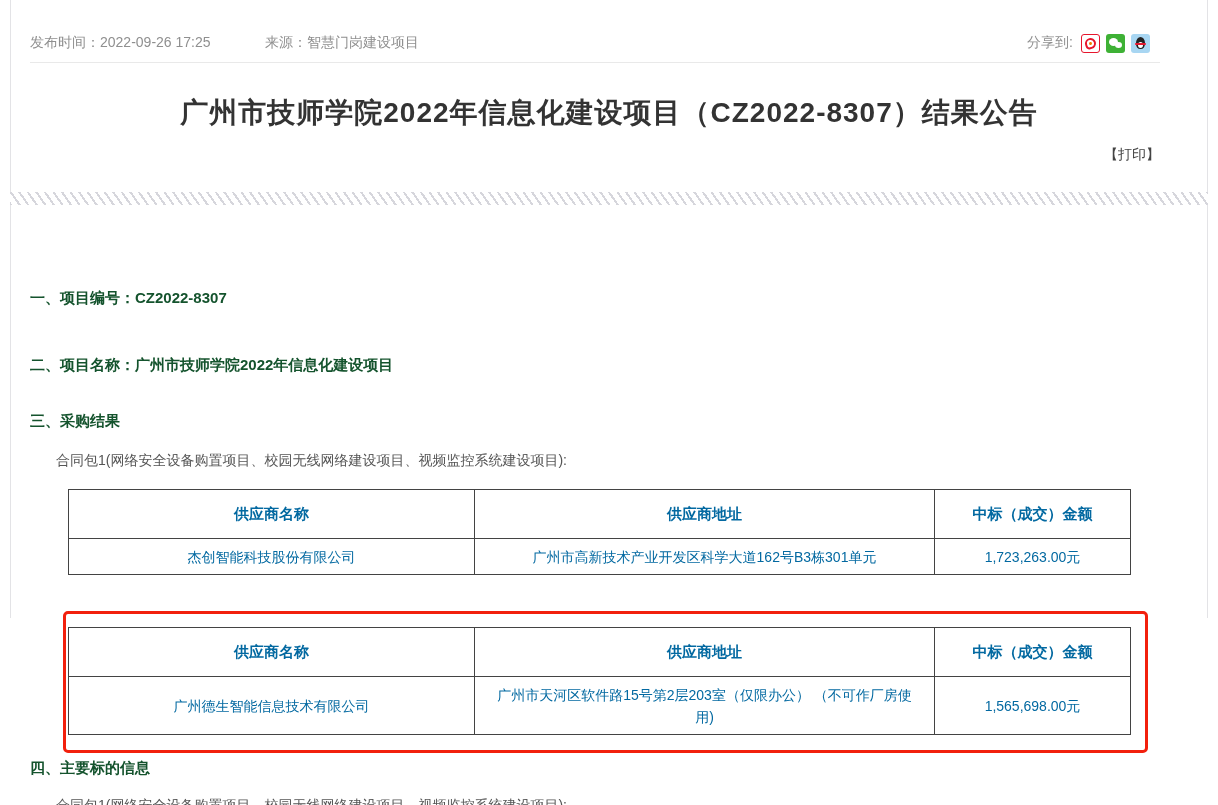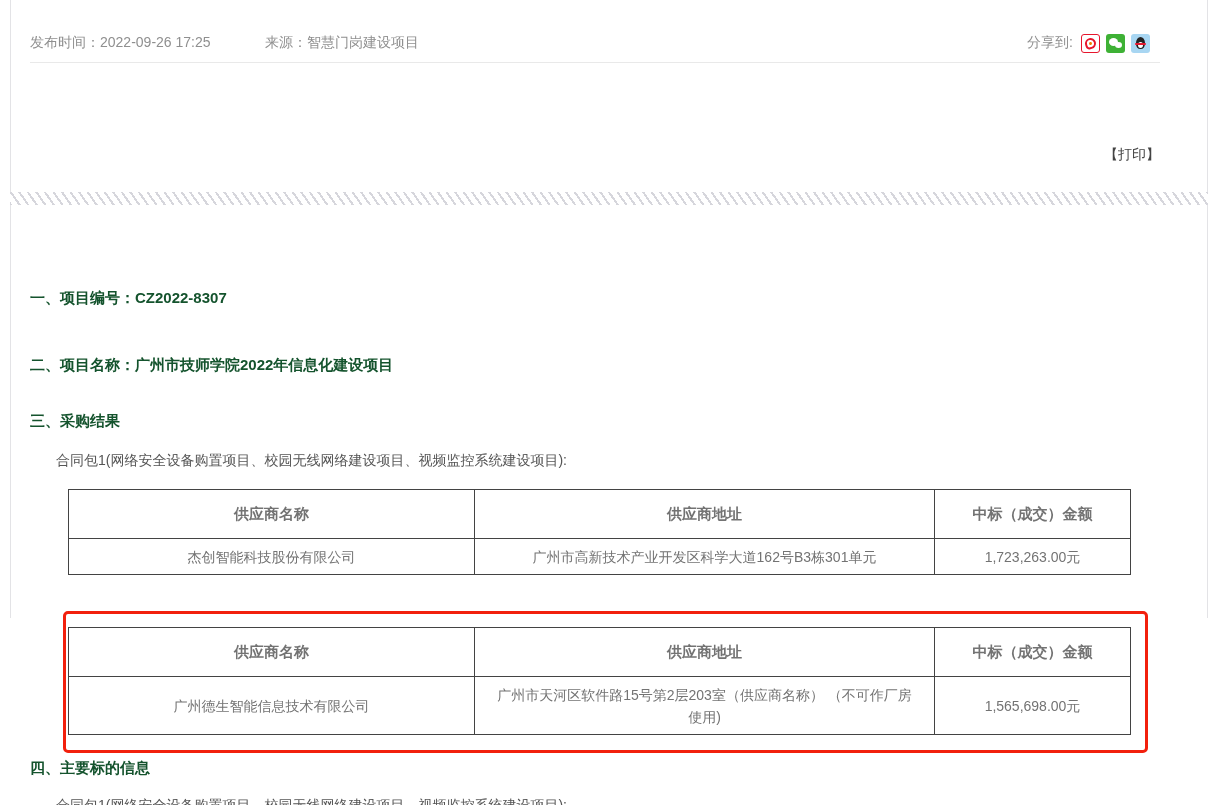--- a/index.html
+++ b/index.html
@@ -42,21 +42,21 @@
            background:repeating-linear-gradient(55deg,#d6d6dc 0px,#d6d6dc 2px,#ffffff 2px,#ffffff 7px); }
 
   .sec-heading { position:absolute; left:30px; font-size:15px; font-weight:bold; color:#14532d; }
   .sec-1 { top:289px; } .sec-2 { top:336px;margin-top:20px; } .sec-3 { top:412px; } .sec-4 { top:759px; }
 
   .pkg-line { position:absolute; left:56px; font-size:14px; color:#555; }
   .pkg-1 { top:452px; } .pkg-2 { top:587px; }
 
   table.result { position:absolute; left:68px; width:1062px; border-collapse:collapse; table-layout:fixed; }
   .tbl-1 { top:489px; } .tbl-2 { top:627px; }
-  table.result th, table.result td { border:1px solid #434343; font-size:14px; color:#737373;
+  table.result th, table.result td { border:1px solid #434343; font-size:14px; color:#0369a1;
       text-align:center; vertical-align:middle; padding:2px 16px; line-height:22px; }
   table.result th { height:49px; font-size:15px; font-weight:bold; }
   .tbl-1 td { height:36px; }
   .tbl-2 td { height:58px; }
   td.amount { text-align:right; padding-right:10px; }
 
   .highlight-box { position:absolute; left:63px; top:611px; width:1085px; height:142px;
                    border:3px solid #f2200d; border-radius:5px; pointer-events:none; }
 
   .bottom-partial { position:absolute; left:56px; top:795px; width:1000px; height:10px;
@@ -84,20 +84,21 @@
       <span class="share-ic ic-qq">
           <span class="body"></span>
           <span class="belly"></span>
           <span class="scarf"></span>
         </span>
     </span>
   </div>
 
   <div class="meta-divider"></div>
 
+  <div class="page-title">广州市技师学院2022年信息化建设项目（CZ2022-8307）结果公告</div>
 
   <div class="print-link">【打印】</div>
 
   <div class="hatch"></div>
 
   <div class="sec-heading sec-1">一、项目编号：CZ2022-8307</div>
   <div class="sec-heading sec-2">二、项目名称：广州市技师学院2022年信息化建设项目</div>
   <div class="sec-heading sec-3">三、采购结果</div>
 
   <div class="pkg-line pkg-1">合同包1(网络安全设备购置项目、校园无线网络建设项目、视频监控系统建设项目):</div>
@@ -130,21 +131,21 @@
         <col style="width:196px">
       </colgroup>
     <tbody>
         <tr>
       <th>供应商名称</th>
       <th>供应商地址</th>
       <th>中标（成交）金额</th>
     </tr>
     <tr>
       <td>广州德生智能信息技术有限公司</td>
-      <td>广州市天河区软件路15号第2层203室（供应商名称） （不可作厂房使用)</td>
+      <td>广州市天河区软件路15号第2层203室（仅限办公） （不可作厂房使用)</td>
       <td class="amount">1,565,698.00元</td>
     </tr>
   </tbody>
     </table>
 
   <div class="highlight-box"></div>
 
   <div class="sec-heading sec-4">四、主要标的信息</div>
 
   <div class="bottom-partial">合同包1(网络安全设备购置项目、校园无线网络建设项目、视频监控系统建设项目):</div>

